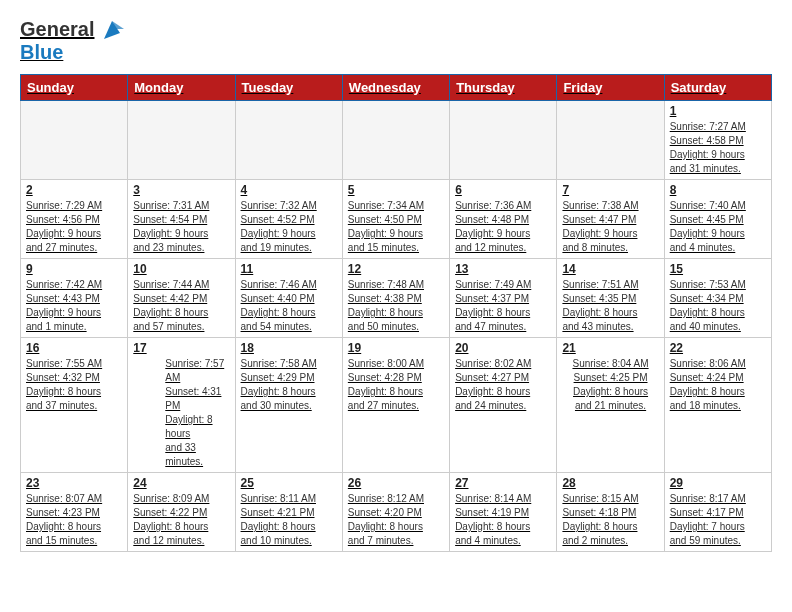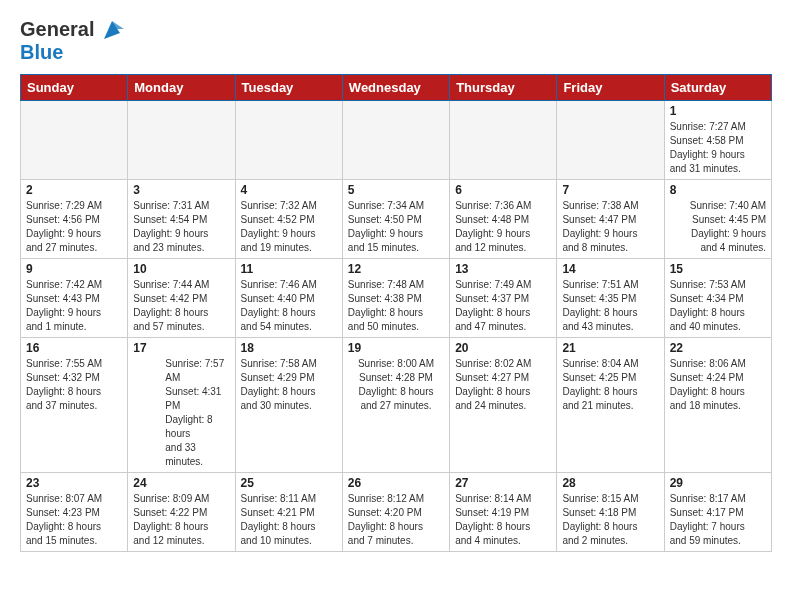--- a/index.html
+++ b/index.html
@@ -8,20 +8,21 @@
       background: #fff;
       width: 792px;
       height: 612px;
       overflow: hidden;
     }
     .page {
       width: 792px;
       height: 612px;
       background: #fff;
       padding: 18px 20px 10px 20px;
+      text-decoration: underline;
     }
     .header {
       display: flex;
       justify-content: space-between;
       align-items: flex-start;
       margin-bottom: 10px;
     }
     .title-section {
       text-align: right;
     }
@@ -176,21 +177,21 @@
           </td>
           <td>
             <div class="day-number">7</div>
             <div class="day-info" style="white-space: pre-line;">Sunrise: 7:38 AM
 Sunset: 4:47 PM
 Daylight: 9 hours
 and 8 minutes.</div>
           </td>
           <td>
             <div class="day-number">8</div>
-            <div class="day-info" style="white-space: pre-line; text-align: right;">Sunrise: 7:40 AM
+            <div class="day-info" style="white-space: pre-line;">Sunrise: 7:40 AM
 Sunset: 4:45 PM
 Daylight: 9 hours
 and 4 minutes.</div>
           </td>
         </tr>
         <tr>
           <td>
             <div class="day-number">9</div>
             <div class="day-info" style="white-space: pre-line;">Sunrise: 7:42 AM
 Sunset: 4:43 PM
@@ -257,35 +258,35 @@
           </td>
           <td>
             <div class="day-number">18</div>
             <div class="day-info" style="white-space: pre-line;">Sunrise: 7:58 AM
 Sunset: 4:29 PM
 Daylight: 8 hours
 and 30 minutes.</div>
           </td>
           <td>
             <div class="day-number">19</div>
-            <div class="day-info" style="white-space: pre-line; text-align: center;">Sunrise: 8:00 AM
+            <div class="day-info" style="white-space: pre-line;">Sunrise: 8:00 AM
 Sunset: 4:28 PM
 Daylight: 8 hours
 and 27 minutes.</div>
           </td>
           <td>
             <div class="day-number">20</div>
             <div class="day-info" style="white-space: pre-line;">Sunrise: 8:02 AM
 Sunset: 4:27 PM
 Daylight: 8 hours
 and 24 minutes.</div>
           </td>
           <td>
             <div class="day-number">21</div>
-            <div class="day-info" style="white-space: pre-line;">Sunrise: 8:04 AM
+            <div class="day-info" style="white-space: pre-line; text-align: center;">Sunrise: 8:04 AM
 Sunset: 4:25 PM
 Daylight: 8 hours
 and 21 minutes.</div>
           </td>
           <td>
             <div class="day-number">22</div>
             <div class="day-info" style="white-space: pre-line;">Sunrise: 8:06 AM
 Sunset: 4:24 PM
 Daylight: 8 hours
 and 18 minutes.</div>

